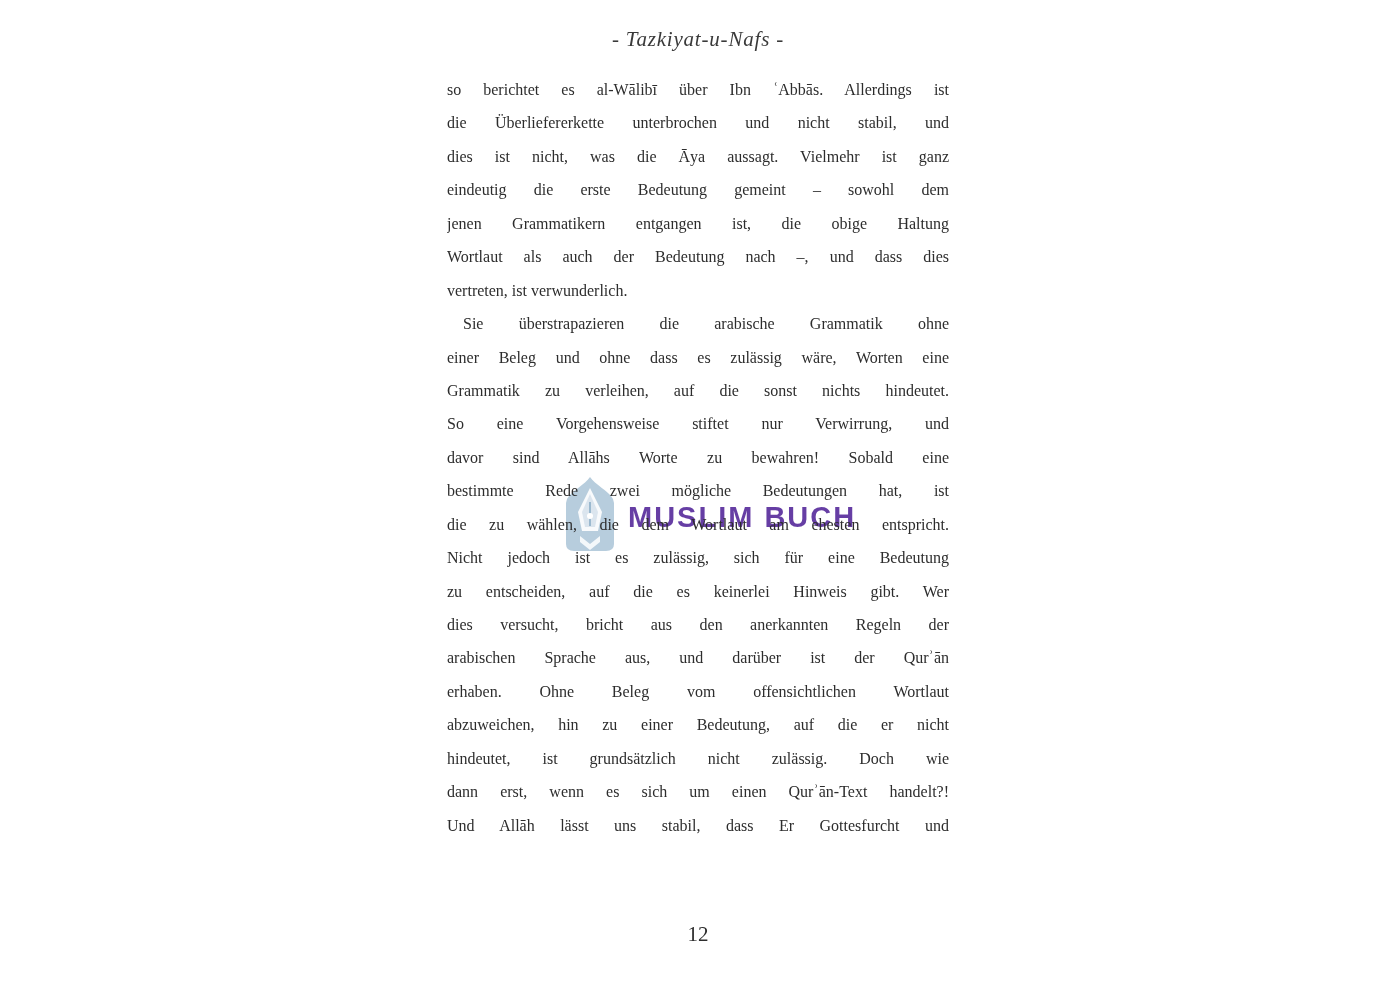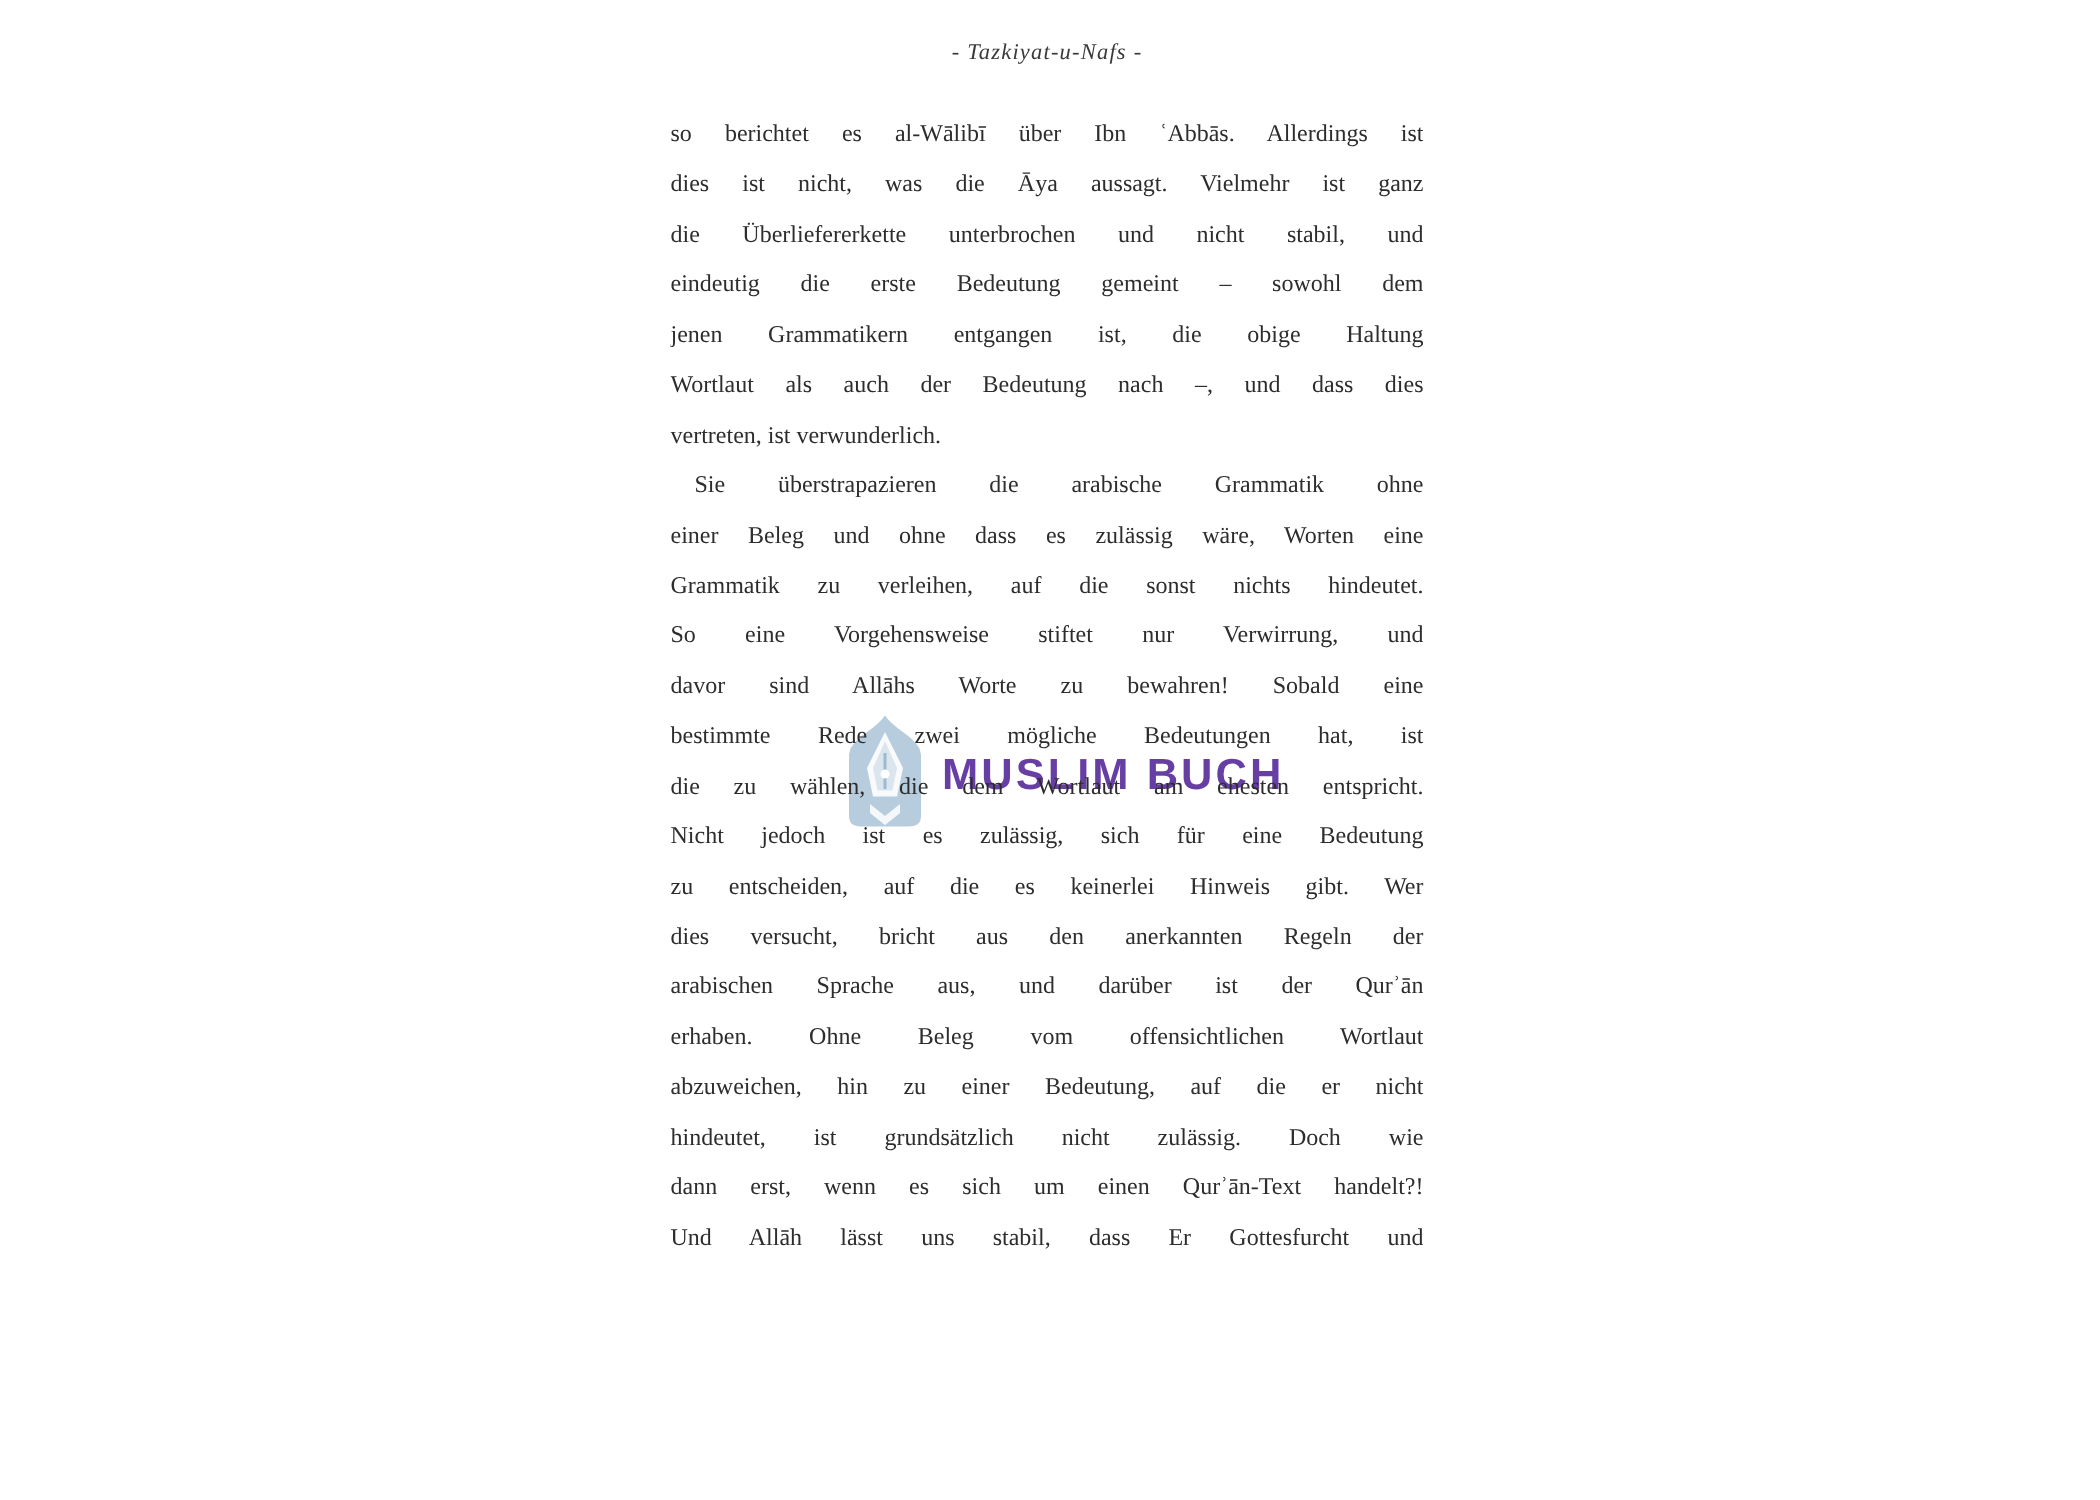--- a/index.html
+++ b/index.html
@@ -9,21 +9,21 @@
     font-family:"Liberation Serif","DejaVu Serif",serif;
     position:relative;overflow:hidden;
   }
   .page{
     position:absolute;inset:0;background:#ffffff;
   }
   .running-header{
     position:absolute;top:27px;left:0;width:1396px;
     text-align:center;
     font-style:italic;
-    font-size:15px;
+    font-size:21px;
     letter-spacing:0.8px;
     color:#3a3a3a;
   }
   .text-block{
     position:absolute;
     left:447px;top:73px;width:502px;
     font-size:16px;
     color:#2d2d2d;
     z-index:2;
   }
@@ -82,22 +82,22 @@
       <rect x="29" y="26" width="2" height="24" fill="#9bb9cf"></rect>
       <circle cx="30" cy="40" r="3" fill="#ffffff"></circle>
 
       <path d="M20 60 L30 68 L40 60 L40 66 L30 74 L20 66 Z" fill="#ffffff" opacity="0.85"></path>
     </svg>
     <div class="watermark-text">MUSLIM BUCH</div>
   </div>
 
   <div class="text-block">
       <div class="line">so berichtet es al-Wālibī über Ibn ʿAbbās. Allerdings ist</div>
+      <div class="line">die Überliefererkette unterbrochen und nicht stabil, und</div>
       <div class="line">dies ist nicht, was die Āya aussagt. Vielmehr ist ganz</div>
-      <div class="line">die Überliefererkette unterbrochen und nicht stabil, und</div>
       <div class="line">eindeutig die erste Bedeutung gemeint – sowohl dem</div>
       <div class="line">jenen Grammatikern entgangen ist, die obige Haltung</div>
       <div class="line">Wortlaut als auch der Bedeutung nach –, und dass dies</div>
       <div class="line flush">vertreten, ist verwunderlich.</div>
       <div class="line indent">Sie überstrapazieren die arabische Grammatik ohne</div>
       <div class="line">einer Beleg und ohne dass es zulässig wäre, Worten eine</div>
       <div class="line">Grammatik zu verleihen, auf die sonst nichts hindeutet.</div>
       <div class="line">So eine Vorgehensweise stiftet nur Verwirrung, und</div>
       <div class="line">davor sind Allāhs Worte zu bewahren! Sobald eine</div>
       <div class="line">bestimmte Rede zwei mögliche Bedeutungen hat, ist</div>
@@ -106,14 +106,15 @@
       <div class="line">zu entscheiden, auf die es keinerlei Hinweis gibt. Wer</div>
       <div class="line">dies versucht, bricht aus den anerkannten Regeln der</div>
       <div class="line">arabischen Sprache aus, und darüber ist der Qurʾān</div>
       <div class="line">erhaben. Ohne Beleg vom offensichtlichen Wortlaut</div>
       <div class="line">abzuweichen, hin zu einer Bedeutung, auf die er nicht</div>
       <div class="line">hindeutet, ist grundsätzlich nicht zulässig. Doch wie</div>
       <div class="line">dann erst, wenn es sich um einen Qurʾān-Text handelt?!</div>
       <div class="line">Und Allāh lässt uns stabil, dass Er Gottesfurcht und</div>
     </div>
 
+  <div class="page-number">12</div>
 
 </div>
 
 </body></html>

